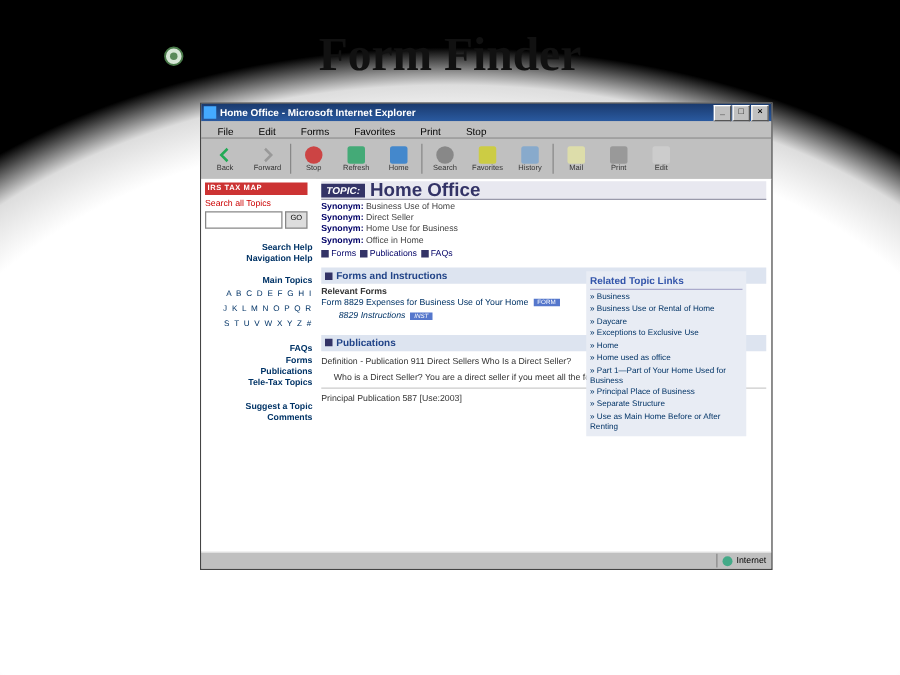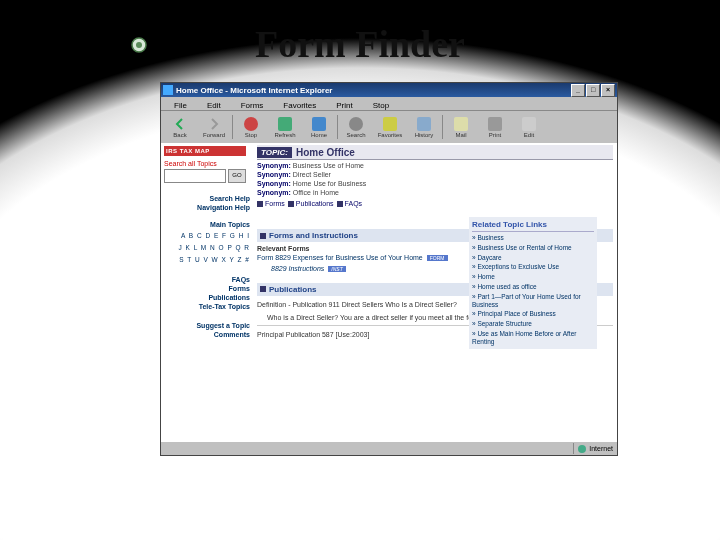--- a/index.html
+++ b/index.html
@@ -27,27 +27,27 @@
 .searchlbl { color:#c00; font-size:7px; margin-top:4px; }
 .searchbox { display:flex; margin-top:2px; }
 .searchbox input { width:56px; height:10px; font-size:6px; border:1px solid #888; }
 .gobtn { width:16px; height:12px; background:#ddd; border:1px solid #888; font-size:6px; text-align:center; line-height:10px; margin-left:2px; }
 .sidelink { color:#003366; font-weight:bold; text-align:right; font-size:7px; margin-top:2px; }
 .sidehdr { color:#003366; font-weight:bold; text-align:right; font-size:7px; margin-top:10px; }
 .alpha { color:#003366; font-size:6.5px; text-align:right; margin-top:3px; letter-spacing:1px; line-height:1.4; }
 .main { flex:1; padding:2px 4px; font-size:7px; position:relative; }
 .topic-hdr { background:#e8e8f0; height:14px; display:flex; align-items:center; border-bottom:1px solid #99a; }
 .topic-hdr .lbl { background:#336; color:#fff; font-size:8px; font-weight:bold; padding:1px 4px; font-style:italic;text-align:center; }
-.topic-hdr .val { color:#336; font-size:10px; font-weight:bold; margin-left:4px; }
+.topic-hdr .val { color:#336; font-size:15px; font-weight:bold; margin-left:4px; }
 .syn { font-size:7px; color:#444; margin:2px 0; }
 .syn b { color:#006; }
 .tabs { display:flex; gap:3px; margin-top:4px; font-size:7px; }
 .tab { color:#006; }
 .tab .sq { display:inline-block; width:6px; height:6px; background:#336; margin-right:2px; vertical-align:middle; }
-.section-hdr { background:#dde4f0; color:#224488; font-size:8px; font-weight:bold; padding:2px 3px; margin-top:22px; display:flex; align-items:center; }
+.section-hdr { background:#dde4f0; color:#224488; font-size:8px; font-weight:bold; padding:2px 3px; margin-top:7px; display:flex; align-items:center; }
 .section-hdr .sq { display:inline-block; width:6px; height:6px; background:#336; margin-right:3px; }
 .subhdr { font-size:7px; color:#333; margin-top:3px; font-weight:bold; }
 .formitem { font-size:7px; color:#003366; margin-top:2px; line-height:1.2; }
 .formitem .tag { display:inline-block; background:#5577cc; color:#fff; font-size:5px; padding:0 3px; margin-left:4px; vertical-align:middle; }
 .indent { margin-left:14px; font-style:italic; }
 .pubdef { font-size:7px; color:#333; margin-top:4px; line-height:1.3; }
 .related { position:absolute; right:20px; top:74px; width:122px; background:#e8ecf4; padding:3px; font-size:6.5px; }
 .related-hdr { color:#3355aa; font-weight:bold; font-size:8px; border-bottom:1px solid #aac; padding-bottom:2px; }
 .related-item { color:#003366; margin-top:2px; line-height:1.2; }
 .statusbar { position:absolute; left:0; bottom:0; right:0; height:13px; background:#c0c0c0; border-top:1px solid #fff; display:flex; align-items:center; font-size:7px; }

